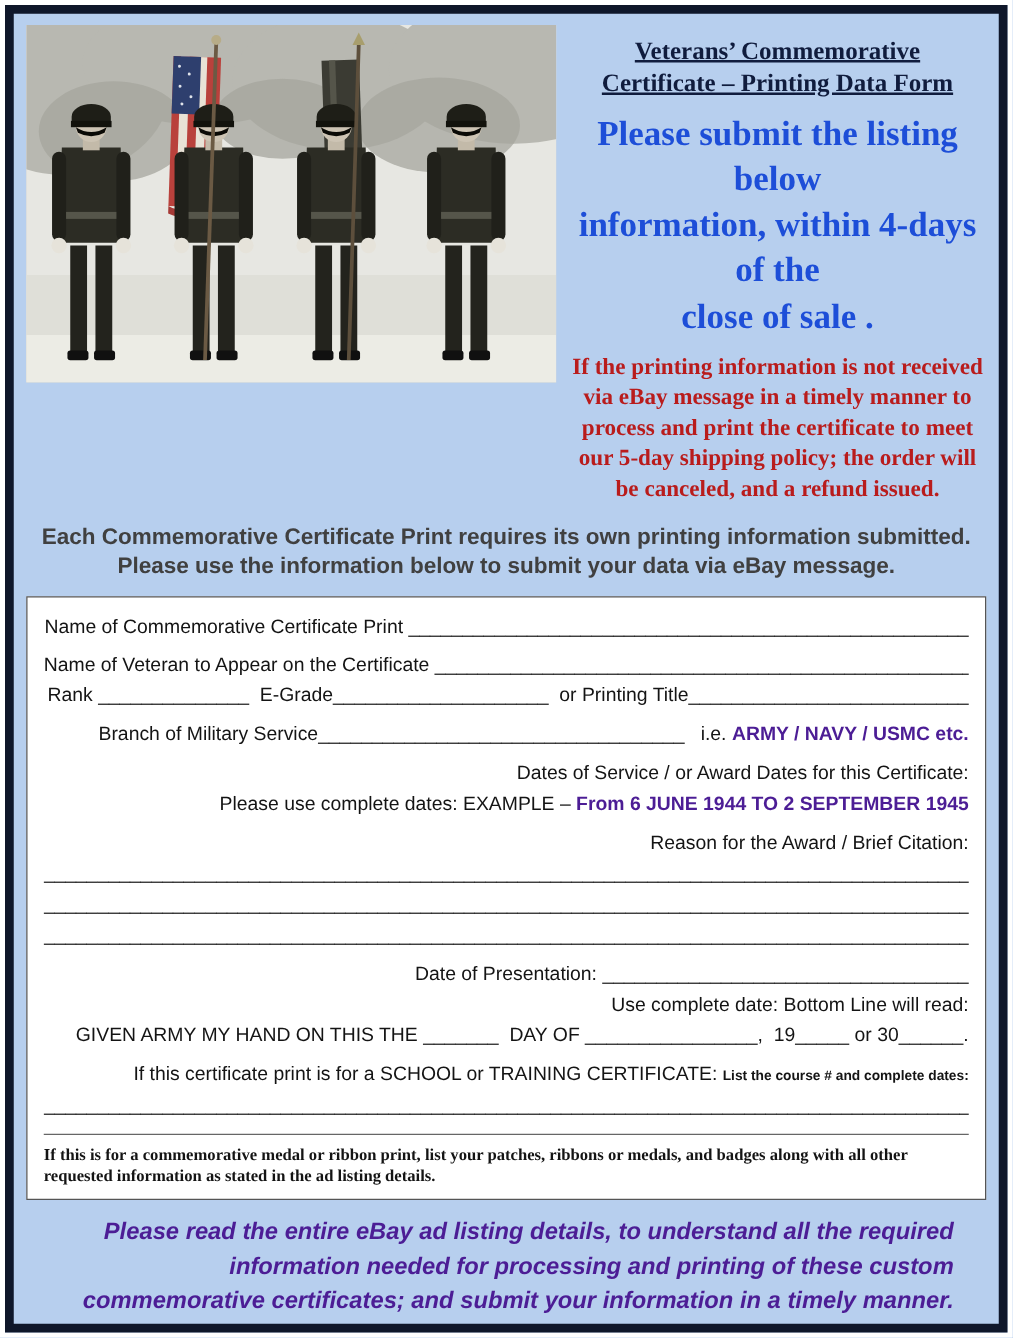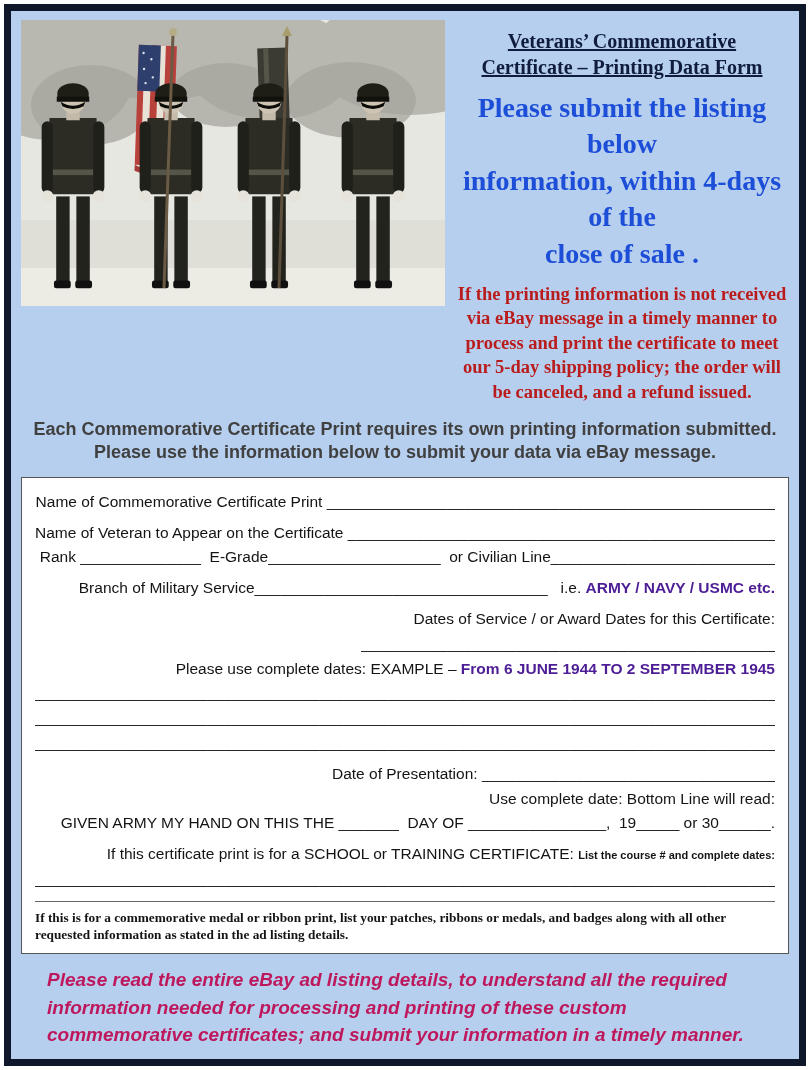--- a/index.html
+++ b/index.html
@@ -51,22 +51,22 @@
     padding: 12px 13px 10px;
     color: #141414; font-size: 15.5px; line-height: 1.6;
   }
   .line { white-space: pre; overflow: hidden; text-align: right; }
   .gap { margin-top: 6px; }
   .red { color: #4c1d95; font-weight: bold; }
   .small { font-size: 11px; font-weight: bold; }
   .divider { border-top: 1px solid #666666; margin: 9px 0 7px; }
   .note { font-size: 13.3px; font-weight: bold; line-height: 1.3; white-space: normal; font-family: Liberation Serif, serif; }
   .footer {
-    margin-top: 12px; text-align: left;
-    color: #be185d; font-weight: bold; font-style: italic;
+    margin-top: 12px; text-align: right;
+    color: #4c1d95; font-weight: bold; font-style: italic;
     font-size: 19px; line-height: 1.45; padding: 0 26px;
   }
 </style>
 </head>
 <body>
 
 <div class="frame">
   <div class="page">
 
     <div class="top-row">
@@ -148,28 +148,28 @@
     </div>
 
     <div class="notice">Each Commemorative Certificate Print requires its own printing information submitted. Please use the information below to submit your data via eBay message.</div>
 
     <div class="form-box">
 
       <div class="line"><span>Name of Commemorative Certificate Print </span><span>____________________________________________________</span></div>
 
       <div class="line gap"><span>Name of Veteran to Appear on the Certificate </span><span>__________________________________________________</span></div>
 
-      <div class="line"><span>Rank </span><span>______________</span><span>  E-Grade</span><span>____________________</span><span>  or Civilian Line</span><span>__________________________</span></div>
+      <div class="line"><span>Rank </span><span>______________</span><span>  E-Grade</span><span>____________________</span><span>  or Printing Title</span><span>__________________________</span></div>
 
       <div class="line gap"><span>Branch of Military Service</span><span>__________________________________</span><span>   i.e. </span><span class="red">ARMY / NAVY / USMC etc.</span></div>
 
       <div class="line gap">Dates of Service / or Award Dates for this Certificate:</div>
-      <div class="line">________________________________________________</div>
       <div class="line"><span>Please use complete dates: EXAMPLE – </span><span class="red">From 6 JUNE 1944 TO 2 SEPTEMBER 1945</span></div>
 
+      <div class="line gap">Reason for the Award / Brief Citation:</div>
       <div class="line">__________________________________________________________________________________________</div>
       <div class="line">__________________________________________________________________________________________</div>
       <div class="line">__________________________________________________________________________________________</div>
 
       <div class="line gap"><span>Date of Presentation: </span><span>__________________________________</span></div>
       <div class="line">Use complete date: Bottom Line will read:</div>
       <div class="line"><span>GIVEN ARMY MY HAND ON THIS THE </span><span>_______</span><span>  DAY OF </span><span>________________</span><span>,  19</span><span>_____</span><span> or 30</span><span>______</span><span>.</span></div>
 
       <div class="line gap"><span>If this certificate print is for a SCHOOL or TRAINING CERTIFICATE: </span><span class="small">List the course # and complete dates:</span></div>
       <div class="line">__________________________________________________________________________________________</div>

